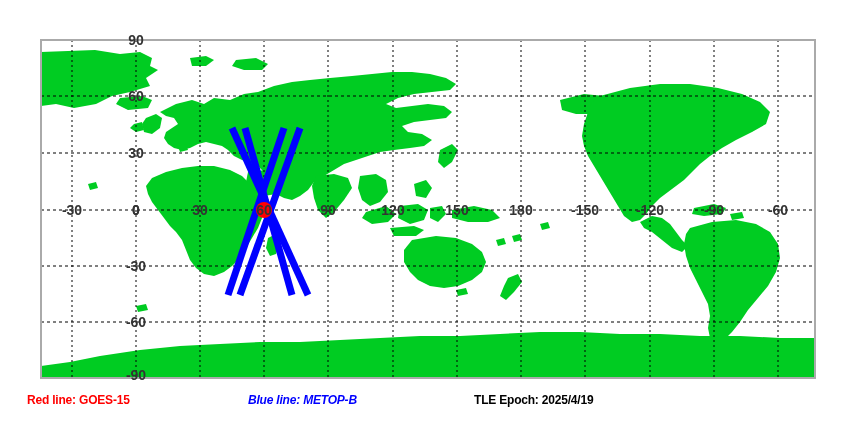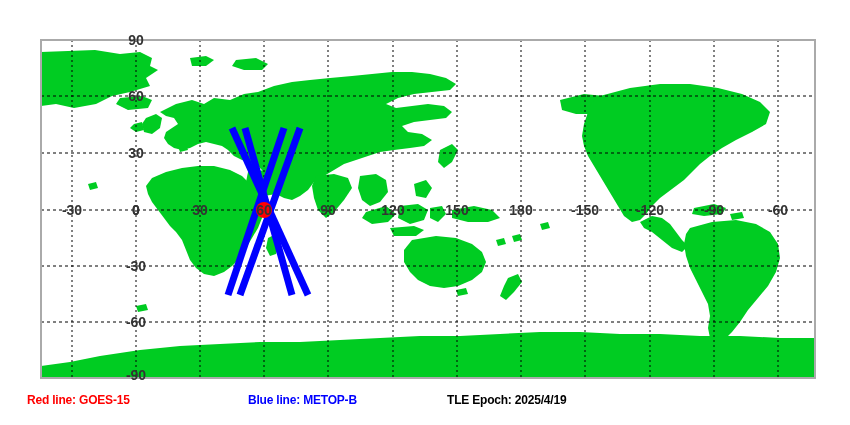--- a/index.html
+++ b/index.html
@@ -39,22 +39,22 @@
 
   .legend-entry {
     position: absolute;
     font-family: "Liberation Sans", sans-serif;
     font-size: 12px;
     font-weight: bold;
     white-space: nowrap;
     letter-spacing: -0.2px;
   }
   .legend-red   { left: 27px;  color: #ff0000; }
-  .legend-blue  { left: 248px; color: #0000ff; }
-  .legend-epoch { left: 447px; color: #000000; }
+  .legend-blue  { left: 248px; color: #0000ff; font-style: italic; }
+  .legend-epoch { left: 474px; color: #000000; }
 </style>
 </head>
 <body>
 
 <div id="map-figure">
 
   <svg id="map-svg" width="850" height="425" viewBox="0 0 850 425">
 
     <rect id="ocean-rect" x="41" y="40" width="774" height="338" fill="#ffffff"></rect>
 

